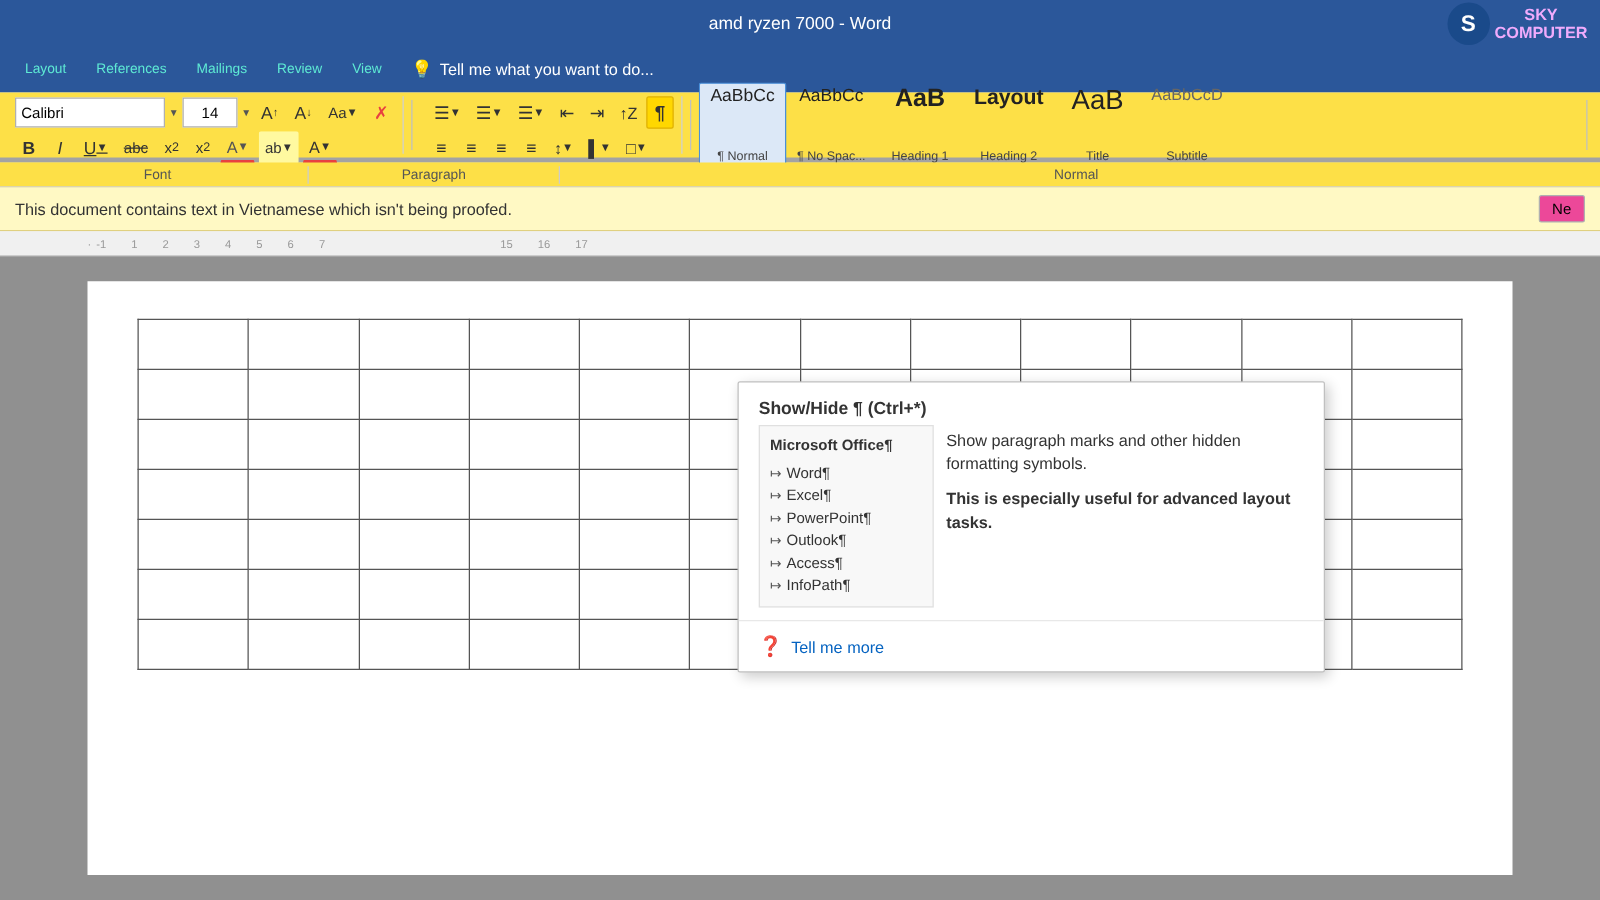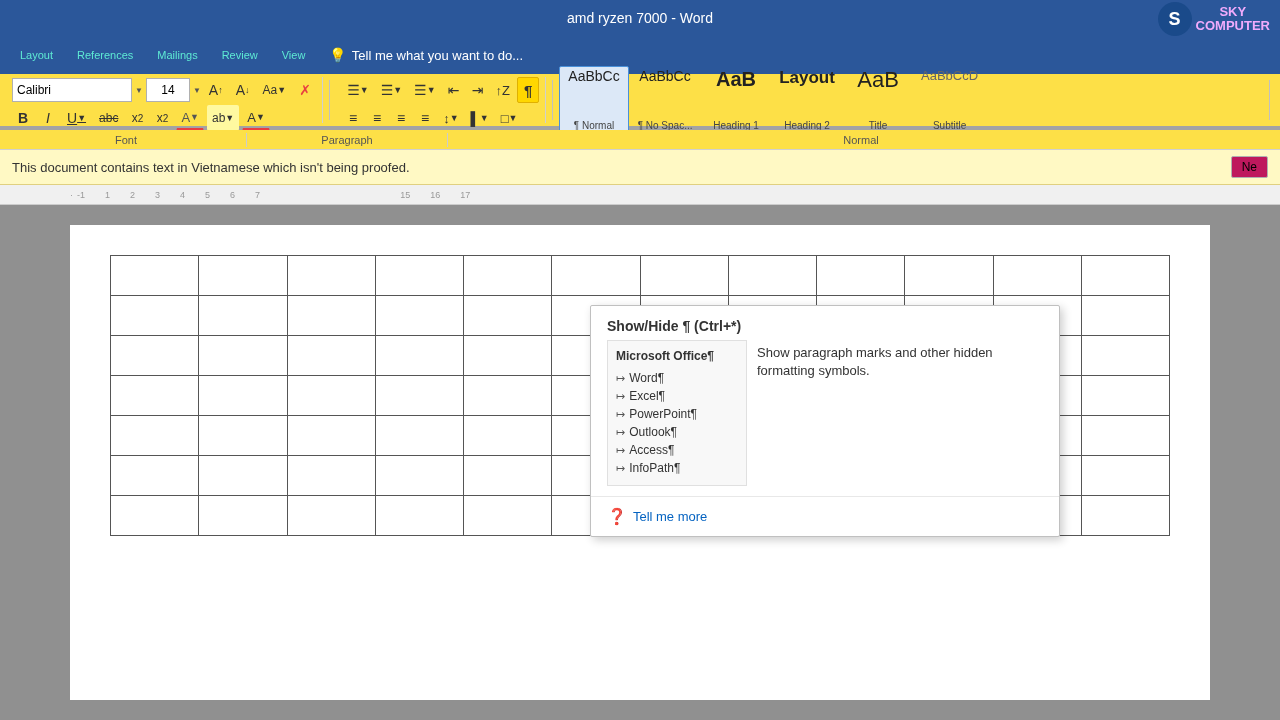--- a/index.html
+++ b/index.html
@@ -162,21 +162,21 @@
       border-bottom: 1px solid #e0d080;
       padding: 6px 12px;
       font-size: 13px;
       color: #333;
       display: flex;
       align-items: center;
       gap: 8px;
     }
     .notif-text { flex: 1; }
     .notif-btn {
-      background: #be185d;
+      background: #ec4899;
       border: 1px solid #b0b0b0;
       padding: 3px 10px;
       font-size: 12px;
       cursor: pointer;
       border-radius: 2px;
     }
 
     
     .ruler {
       background: #f0f0f0;
@@ -626,20 +626,21 @@
             <span>Access¶</span>
           </div>
           <div class="tooltip-item">
             <span class="arrow-icon">↦</span>
             <span>InfoPath¶</span>
           </div>
         </div>
 
         <div class="tooltip-right">
           <div class="tooltip-desc">Show paragraph marks and other hidden formatting symbols.</div>
+          <div class="tooltip-extra">This is especially useful for advanced layout tasks.</div>
         </div>
       </div>
       <div class="tooltip-tell-more">
         <span class="tell-more-icon">❓</span>
         <span>Tell me more</span>
       </div>
     </div>
   </div>
 
 </div>

